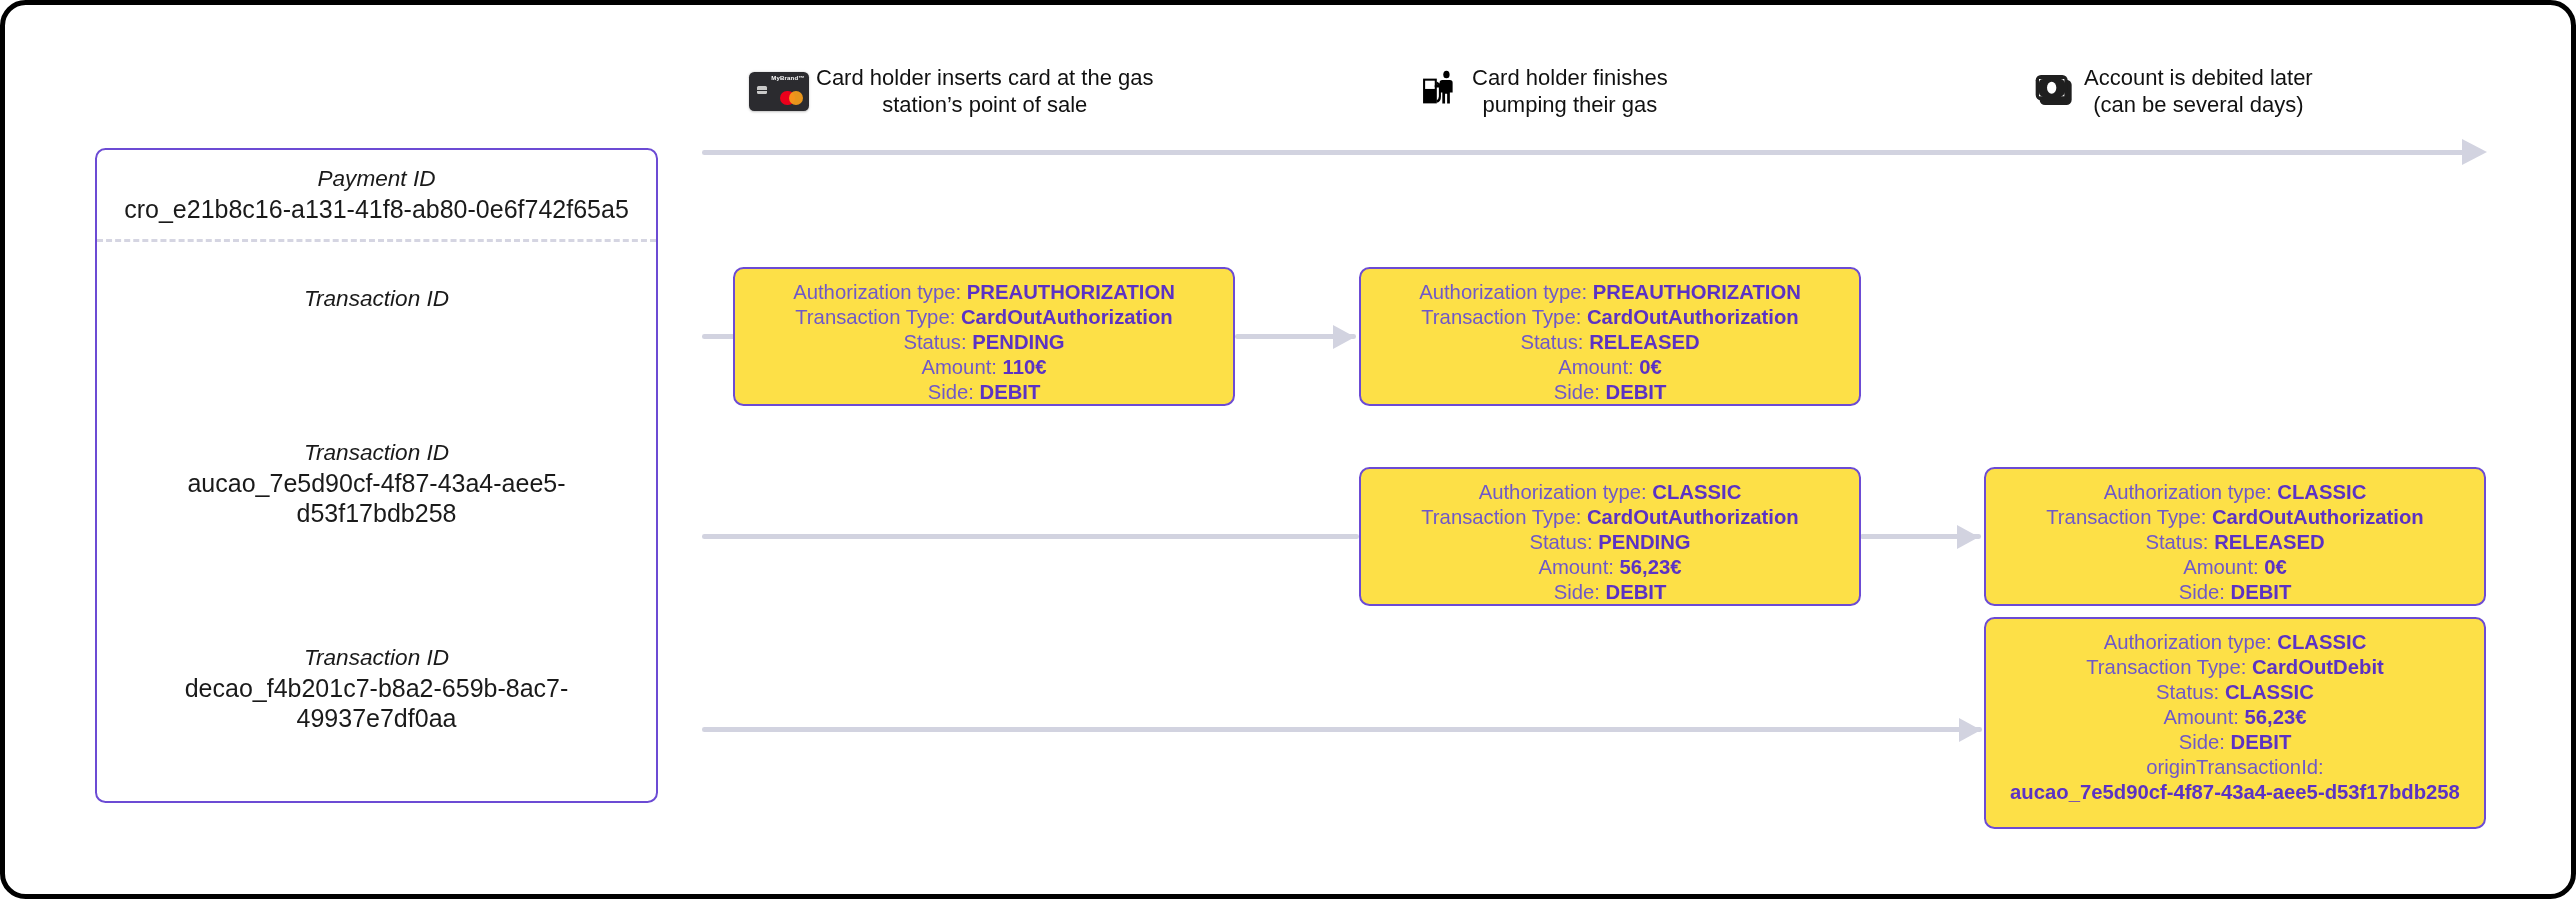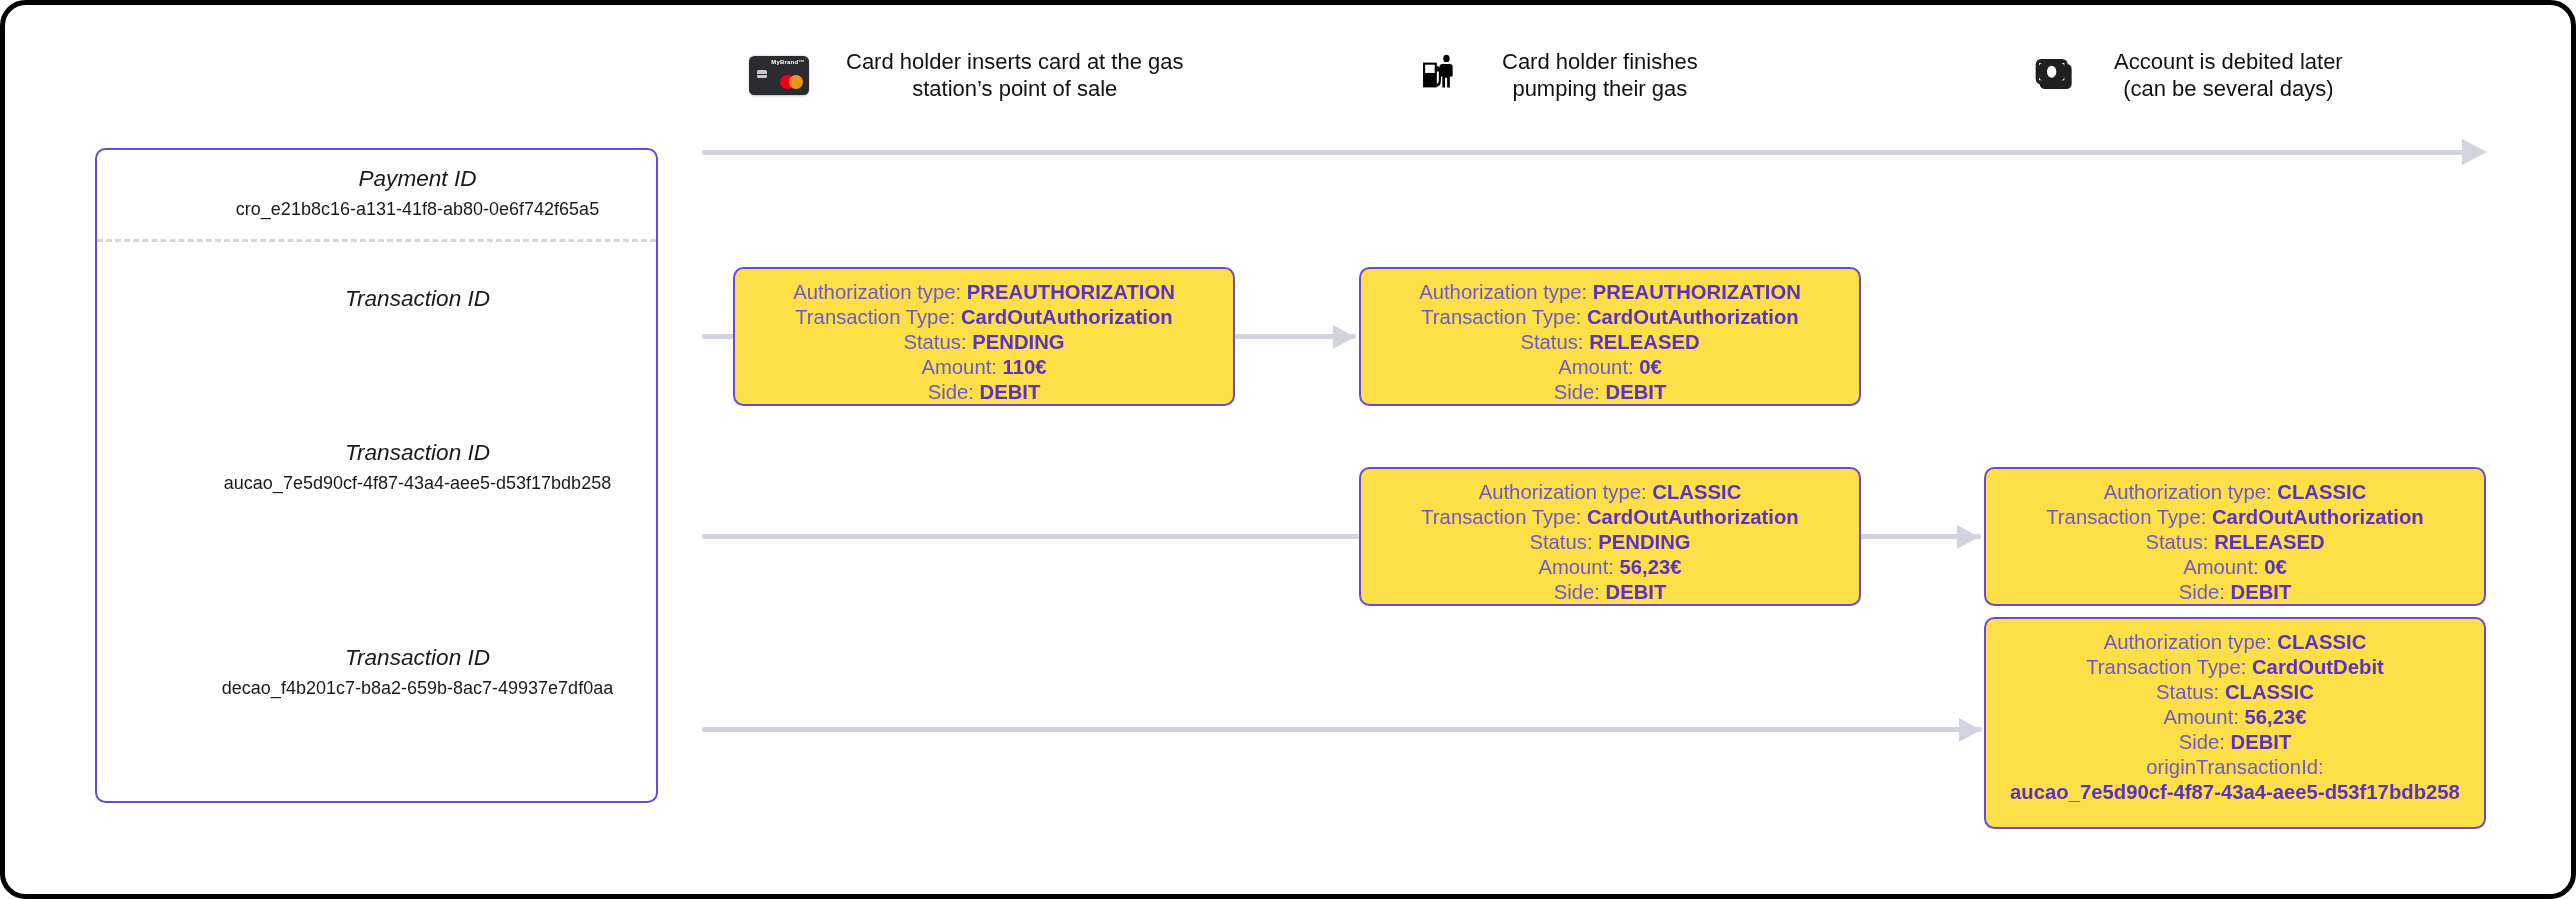--- a/index.html
+++ b/index.html
@@ -32,30 +32,29 @@
     border-radius: 10.5px;
     box-sizing: border-box;
     background: #ffffff;
   }
   .id-block {
     position: absolute;
     left: 0;
     width: 100%;
     text-align: center;
     color: #1a1a1a;
-    padding-left: 41px;
   }
   .id-title {
     font-style: italic;
     font-size: 22.6px;
     line-height: 30px;
     white-space: nowrap;
   }
   .id-value {
-    font-size: 18px;
+    font-size: 25px;
     line-height: 30px;
     padding: 0 21px;
     box-sizing: border-box;
     word-break: break-word;
   }
   #id-sep {
     position: absolute;
     left: 0px;
     right: 0px;
     top: 89px;
@@ -78,24 +77,24 @@
     left: 2457px;
     top: 134px;
     width: 0;
     height: 0;
     border-top: 13.6px solid transparent;
     border-bottom: 13.6px solid transparent;
     border-left: 25.6px solid #d2d3e0;
   }
   .timeline-step {
     position: absolute;
-    top: 43px;
+    top: 59px;
     display: flex;
     align-items: center;
-    gap: 37px;
+    gap: 7px;
   }
   .step-caption {
     font-size: 22px;
     line-height: 27px;
     color: #111111;
     text-align: center;
     white-space: pre-line;
   }
 
   

